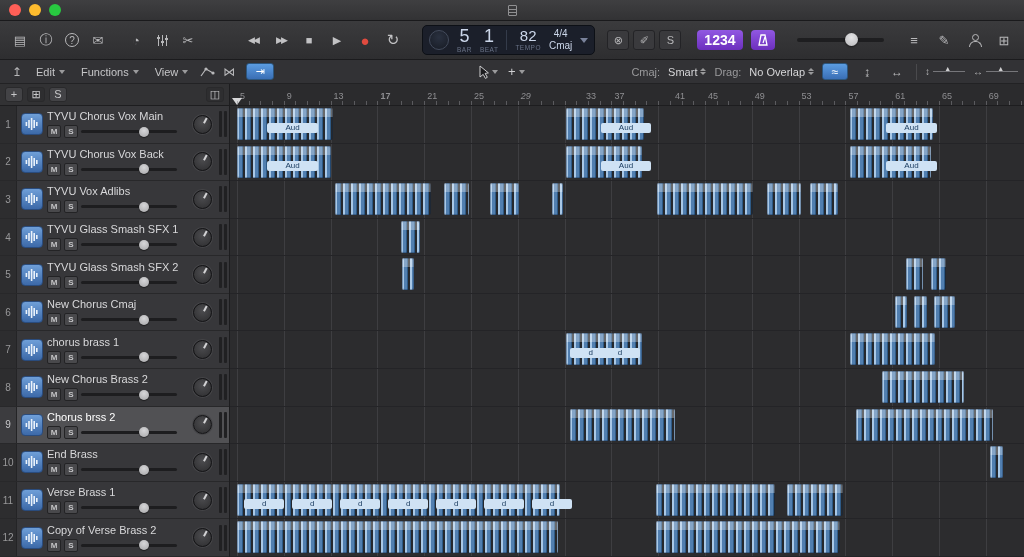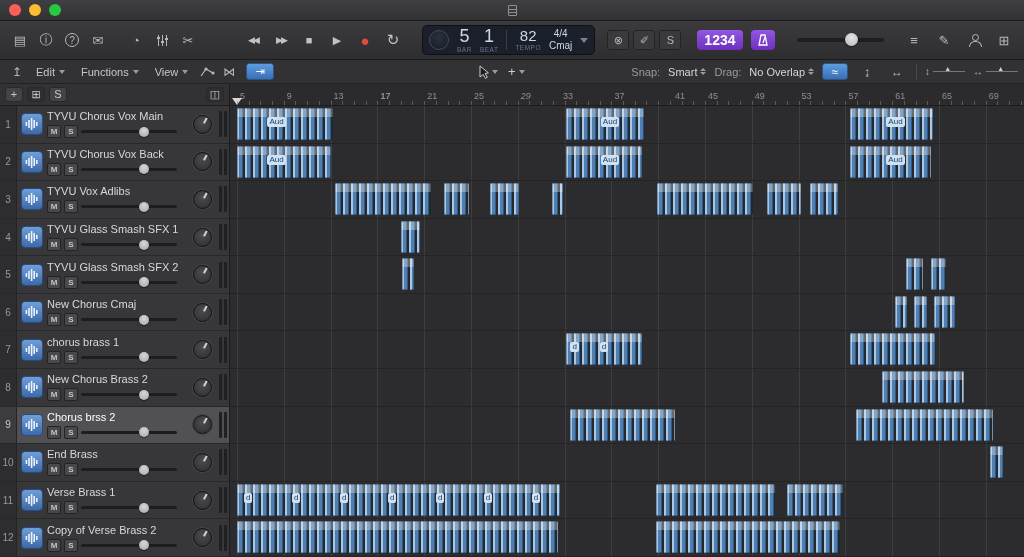--- a/index.html
+++ b/index.html
@@ -100,21 +100,21 @@
 
   .lanes{flex:1;position:relative;background:#2c2c2e;overflow:hidden;
          background-image:repeating-linear-gradient(90deg,#3e3e41 0 1px,transparent 1px 46.8px);
          background-position:7px 0;}
   .lane{position:relative;border-bottom:1px solid #242427;}
   .region{position:absolute;top:2px;height:32px;border-radius:2px;
     background:
       linear-gradient(180deg,rgba(255,255,255,.30) 0 9px,rgba(255,255,255,0) 9px),
       repeating-linear-gradient(90deg,#a9c8e6 0 2px,#517fb0 2px 5px,#2e5a86 5px 6px,#25282d 6px 8px);
     box-shadow:inset 0 0 0 1px rgba(18,40,70,.35);}
-  .region-label{position:absolute;top:11px;background:#cfe2f4;color:#17395d;font-size:8px;line-height:10px;padding:0 2px;border-radius:2px;white-space:nowrap;}
+  .region-label{position:absolute;top:17px;background:#cfe2f4;color:#17395d;font-size:8px;line-height:10px;padding:0 18px;border-radius:2px;white-space:nowrap;}
 </style>
 </head>
 <body>
 
 <div class="titlebar">
   <div class="traffic">
     <span class="light red"></span>
     <span class="light yellow"></span>
     <span class="light green"></span>
   </div>
@@ -243,21 +243,21 @@
       </svg>
       <span class="caret"></span>
     </span>
     <span class="tool-btn">
       <span style="font-size:13px;color:#cfcfd1;">+</span>
       <span class="caret"></span>
     </span>
   </div>
 
   <div class="mb-right">
-    <span class="popup-label">Snap:</span>
+    <span class="popup-label">Cmaj:</span>
     <span class="popup-value">
       <span>Smart</span>
       <span class="updown">
           <i class="u"></i>
           <i class="d"></i>
         </span>
     </span>
     <span class="popup-label">Drag:</span>
     <span class="popup-value">
       <span>No Overlap</span>
@@ -296,21 +296,21 @@
     <span class="phbtn dark">◫</span>
   </div>
   <div class="ruler">
       <span class="bar-num" style="left: 10px;">5</span>
       <span class="bar-num" style="left: 56.8px;">9</span>
       <span class="bar-num" style="left: 103.6px;">13</span>
       <span class="bar-num" style="left: 150.4px; font-weight: bold;">17</span>
       <span class="bar-num" style="left: 197.2px;">21</span>
       <span class="bar-num" style="left: 244px;">25</span>
       <span class="bar-num" style="left: 290.8px; font-style: italic;">29</span>
-      <span class="bar-num" style="left: 333px;">33</span>
+      <span class="bar-num" style="left: 356px;">33</span>
       <span class="bar-num" style="left: 384.4px;">37</span>
       <span class="bar-num" style="left: 445px;">41</span>
       <span class="bar-num" style="left: 478px;">45</span>
       <span class="bar-num" style="left: 524.8px;">49</span>
       <span class="bar-num" style="left: 571.6px;">53</span>
       <span class="bar-num" style="left: 618.4px;">57</span>
       <span class="bar-num" style="left: 665.2px; margin-top: 16px;">61</span>
       <span class="bar-num" style="left: 712px;">65</span>
       <span class="bar-num" style="left: 758.8px;">69</span>
       <span class="playhead-tri" style="left: 2px;"></span>

